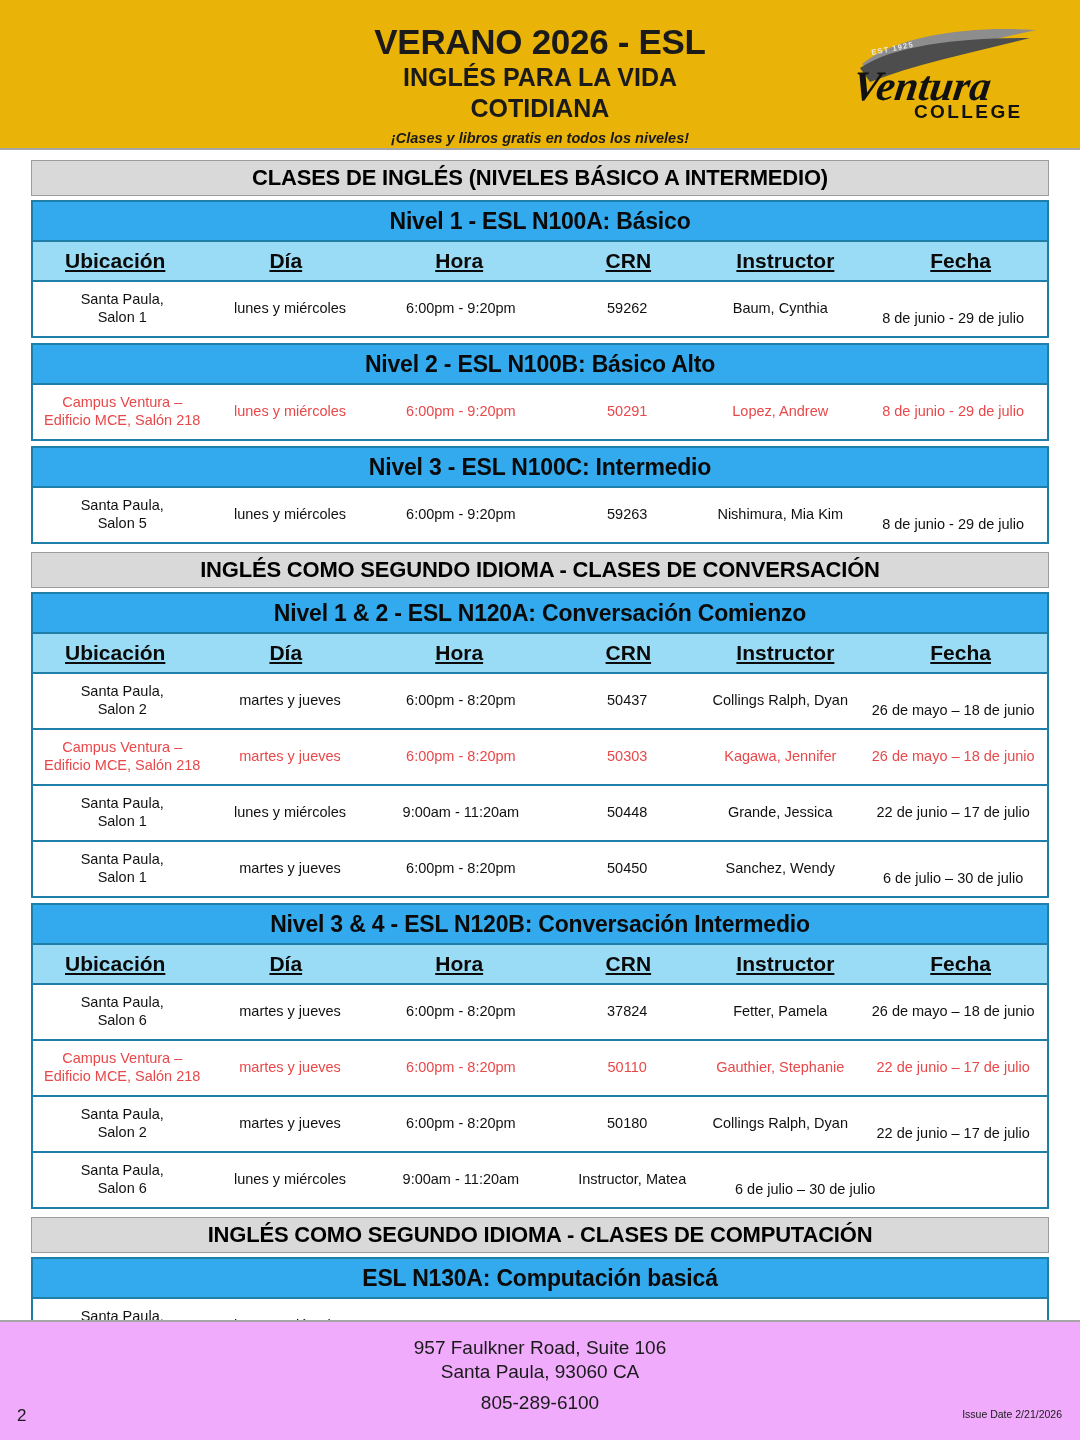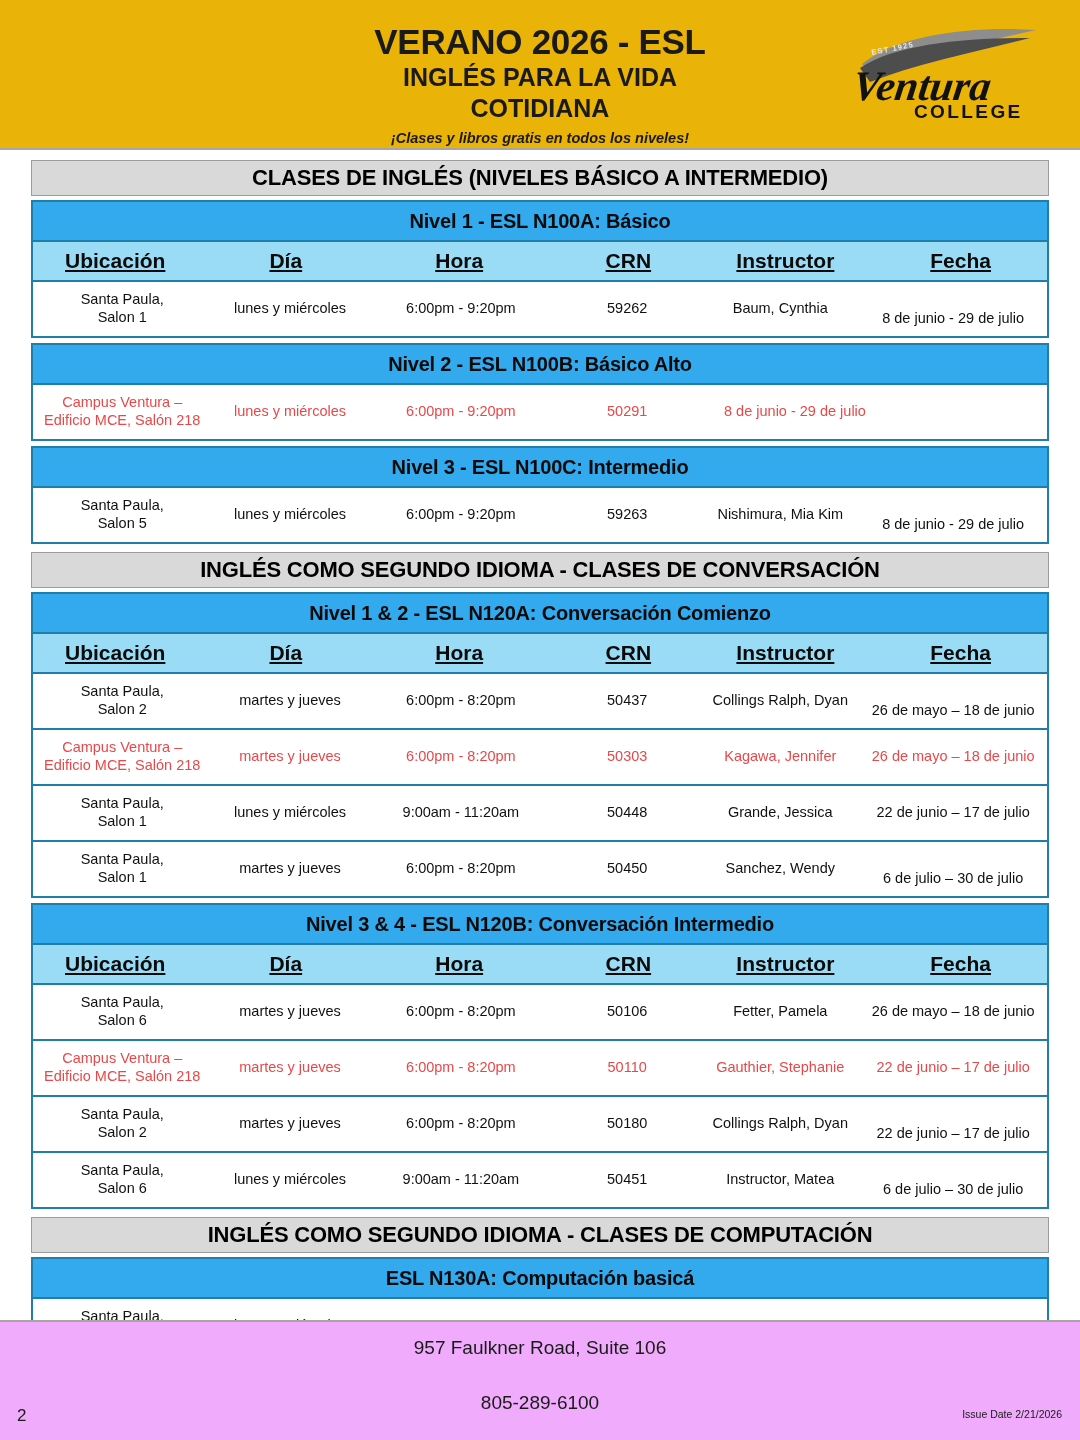--- a/index.html
+++ b/index.html
@@ -55,21 +55,21 @@
     margin: 4px 31px 0 31px;
     border: 2px solid #1f7fa8;
     background: #d6f6fb;
   }
   .block + .block { margin-top: 5px; }
 
   .course-bar {
     background: #33aaee;
     height: 40px;
     display: flex; align-items: center; justify-content: center;
-    font-size: 20px; font-weight: bold; color: #0a0a0a;
+    font-size: 23px; font-weight: bold; color: #0a0a0a;
     border-bottom: 2px solid #1f7fa8;
     letter-spacing: -0.2px;
   }
 
   .row { display: flex; width: 100%; }
 
   .col-head {
     background: #9adcf6;
     border-bottom: 2px solid #1f7fa8;
     gap: 16px;
@@ -187,20 +187,21 @@
           <div class="cell c-fecha lower">8 de junio - 29 de julio</div>
         </div>
       </div>
       <div class="block">
         <div class="course-bar">Nivel 2 - ESL N100B: Básico Alto</div>
         <div class="row data-row red tall">
           <div class="cell c-ubi">Campus Ventura –<br>Edificio MCE, Salón 218</div>
           <div class="cell c-dia">lunes y miércoles</div>
           <div class="cell c-hora">6:00pm - 9:20pm</div>
           <div class="cell c-crn">50291</div>
+          <div class="cell c-inst">Lopez, Andrew</div>
           <div class="cell c-fecha">8 de junio - 29 de julio</div>
         </div>
       </div>
       <div class="block">
         <div class="course-bar">Nivel 3 - ESL N100C:  Intermedio</div>
         <div class="row data-row tall">
           <div class="cell c-ubi">Santa Paula,<br>Salon 5</div>
           <div class="cell c-dia">lunes y miércoles</div>
           <div class="cell c-hora">6:00pm - 9:20pm</div>
           <div class="cell c-crn">59263</div>
@@ -283,21 +284,21 @@
             <span>Instructor</span>
           </div>
           <div class="cell c-fecha">
             <span>Fecha</span>
           </div>
         </div>
         <div class="row data-row tall">
           <div class="cell c-ubi">Santa Paula,<br>Salon 6</div>
           <div class="cell c-dia">martes y jueves</div>
           <div class="cell c-hora">6:00pm - 8:20pm</div>
-          <div class="cell c-crn">50106</div>
+          <div class="cell c-crn">37824</div>
           <div class="cell c-inst">Fetter, Pamela</div>
           <div class="cell c-fecha">26 de mayo – 18 de junio</div>
         </div>
         <div class="row data-row red tall">
           <div class="cell c-ubi">Campus Ventura –<br>Edificio MCE, Salón 218</div>
           <div class="cell c-dia">martes y jueves</div>
           <div class="cell c-hora">6:00pm - 8:20pm</div>
           <div class="cell c-crn">50110</div>
           <div class="cell c-inst">Gauthier, Stephanie</div>
           <div class="cell c-fecha">22 de junio – 17 de julio</div>
@@ -307,21 +308,20 @@
           <div class="cell c-dia">martes y jueves</div>
           <div class="cell c-hora">6:00pm - 8:20pm</div>
           <div class="cell c-crn">50180</div>
           <div class="cell c-inst">Collings Ralph, Dyan</div>
           <div class="cell c-fecha lower">22 de junio – 17 de julio</div>
         </div>
         <div class="row data-row tall">
           <div class="cell c-ubi">Santa Paula,<br>Salon 6</div>
           <div class="cell c-dia">lunes y miércoles</div>
           <div class="cell c-hora">9:00am - 11:20am</div>
-          <div class="cell c-crn">50451</div>
           <div class="cell c-inst">Instructor, Matea</div>
           <div class="cell c-fecha lower">6 de julio – 30 de julio</div>
         </div>
       </div>
       <div class="section-head">INGLÉS COMO SEGUNDO IDIOMA - CLASES DE COMPUTACIÓN</div>
       <div class="block">
         <div class="course-bar">ESL N130A: Computación basicá</div>
         <div class="row data-row tall">
           <div class="cell c-ubi">Santa Paula,<br>Salon 2</div>
           <div class="cell c-dia">lunes y miércoles</div>
@@ -329,19 +329,20 @@
           <div class="cell c-crn">50452</div>
           <div class="cell c-inst">Luna, Ivanna</div>
           <div class="cell c-fecha lower">22 de junio – 17 de julio</div>
         </div>
       </div>
     </div>
 
   <div class="footer">
     <div class="footer-center">
       <div>957 Faulkner Road, Suite 106</div>
+      <div>Santa Paula, 93060 CA</div>
     </div>
     <div class="footer-phone">805-289-6100</div>
     <div class="footer-page">2</div>
     <div class="footer-issue">Issue Date 2/21/2026</div>
   </div>
 
 </div>
 
 </body></html>

